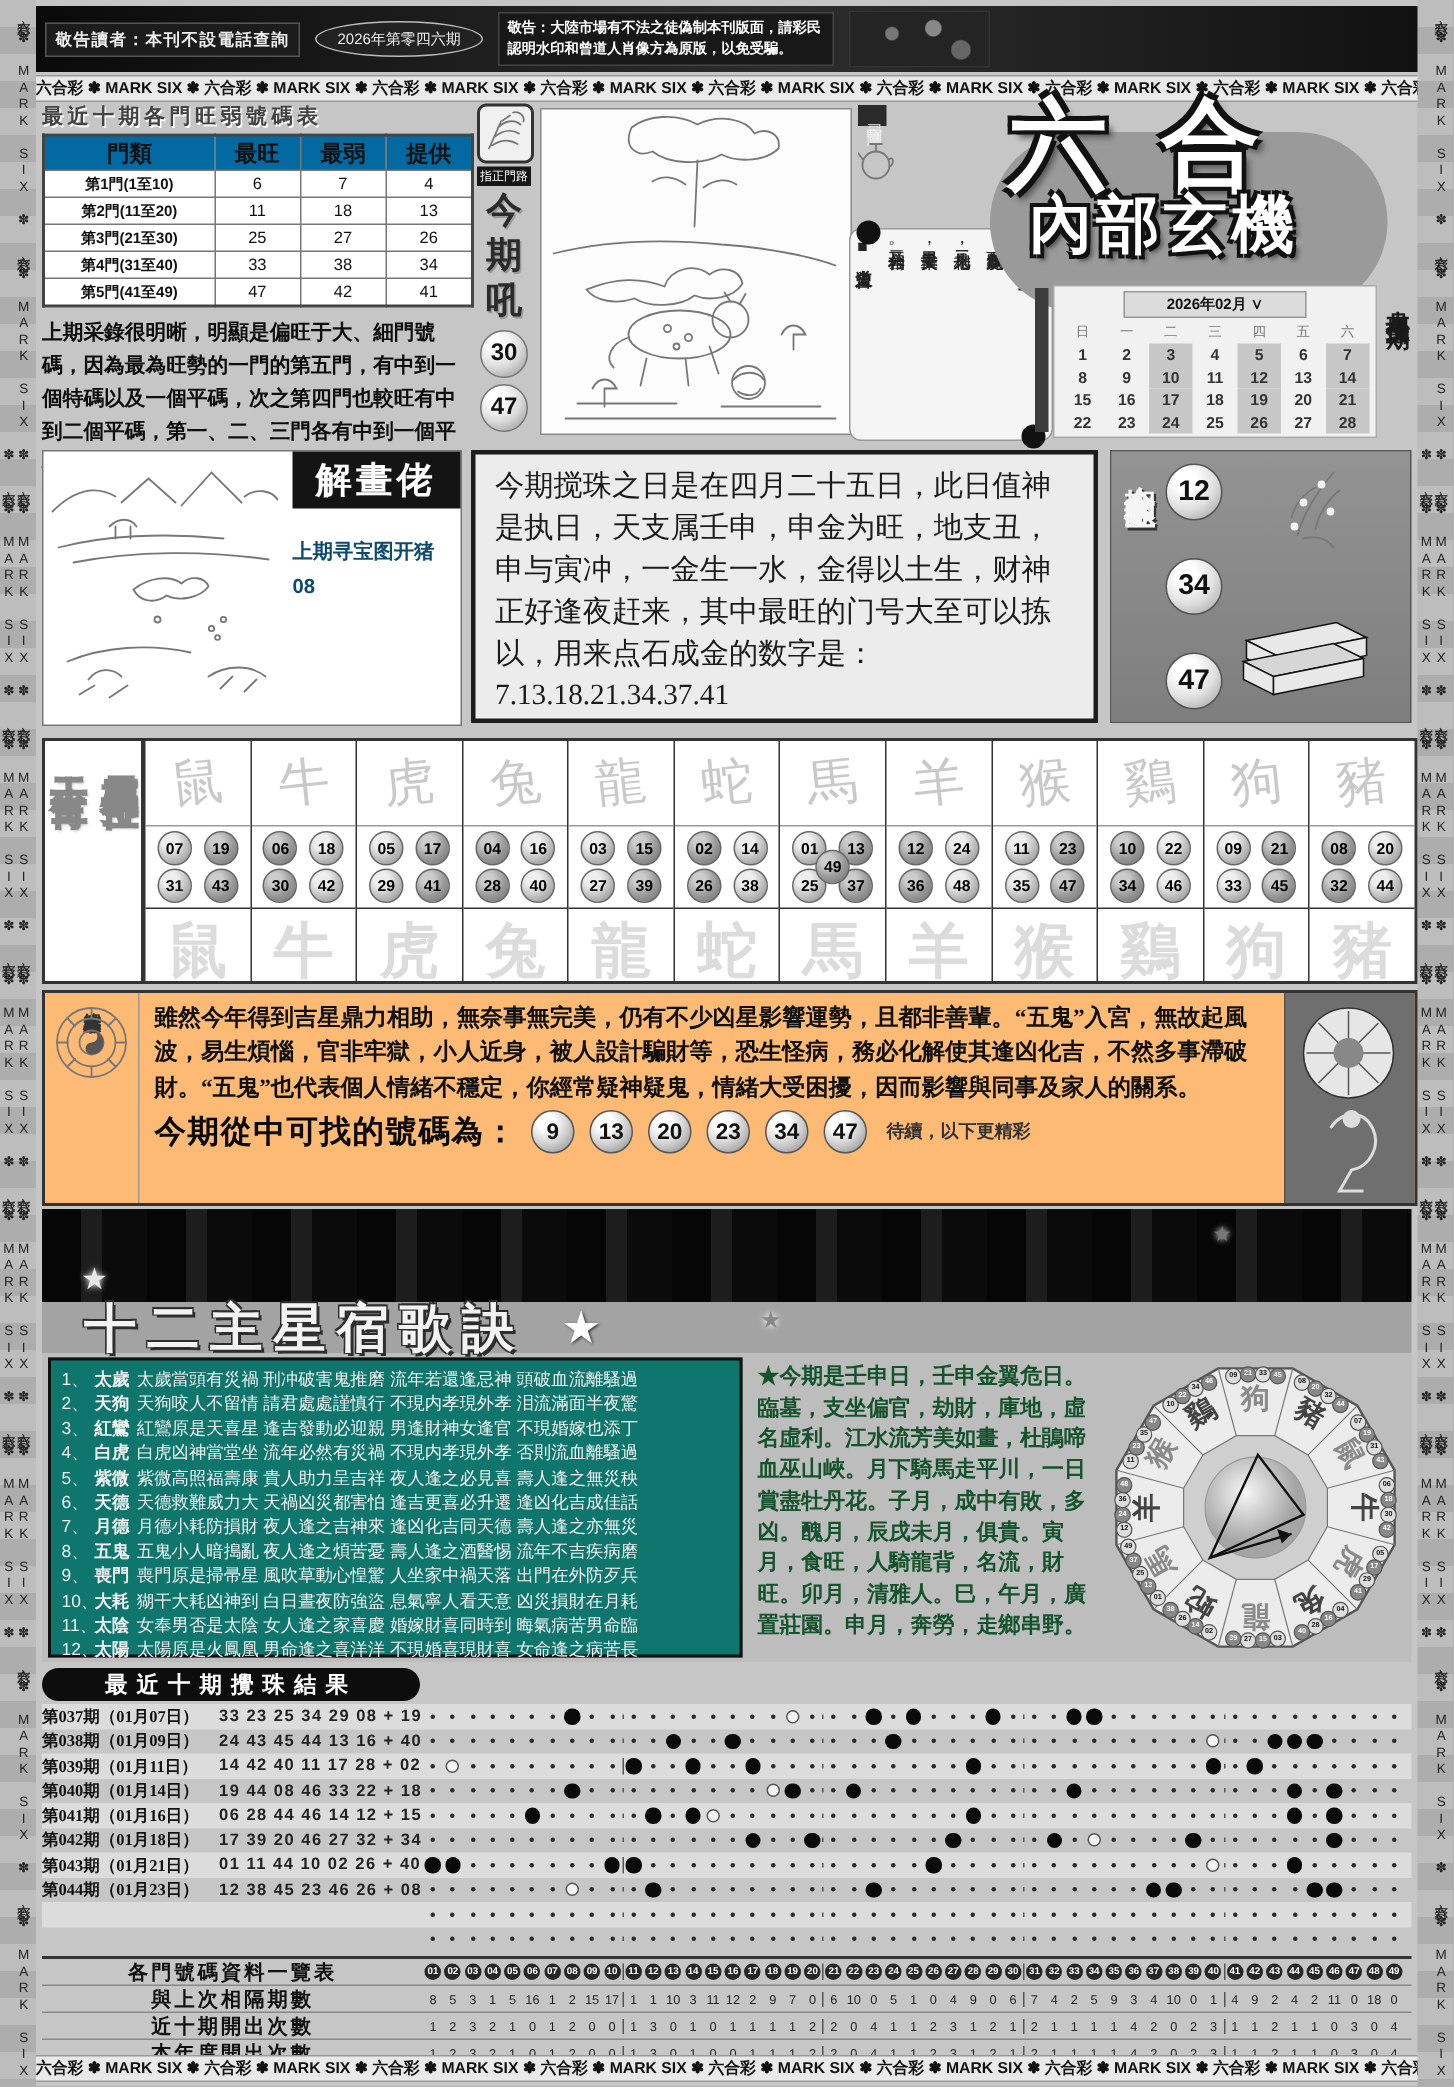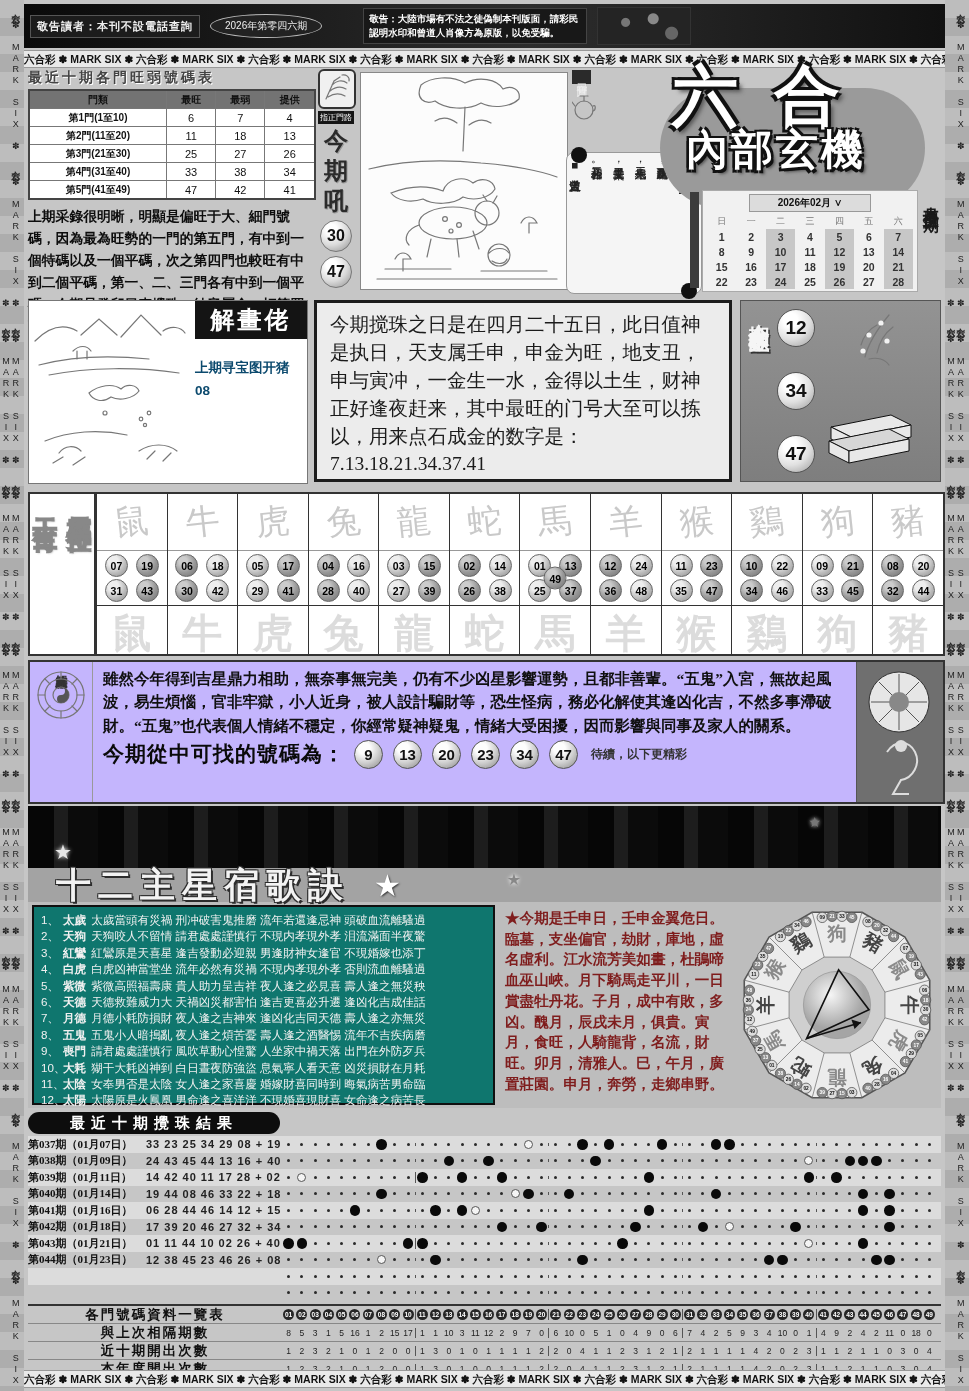--- a/index.html
+++ b/index.html
@@ -14,35 +14,35 @@
   #side-left{left:0;} #side-right{right:0;}
   .side-strip .vtext{height:100%;letter-spacing:1px;}
 
   
   #top-banner{left:24px;right:24px;top:4px;height:44px;background:linear-gradient(90deg,#0a0a0a,#2d2d2d 55%,#111);
       display:flex;align-items:center;gap:10px;padding:0 6px;box-sizing:border-box;}
   #notice-left{color:#eee;font-size:11px;font-weight:bold;letter-spacing:1px;border:1px solid #555;padding:3px 6px;background:#1c1c1c;}
   #issue-oval{color:#eee;font-size:10px;border:1px solid #bbb;border-radius:50%;padding:4px 14px;background:#222;white-space:nowrap;}
   #banner-title{flex:1;text-align:center;color:#f2f2f2;font-size:27px;font-weight:bold;letter-spacing:14px;
       text-shadow:2px 2px 0 #000,0 0 6px #888;}
-  #notice-right{width:212px;color:#fff;font-size:9.5px;font-weight:bold;line-height:1.5;background:#181818;border:1px solid #444;padding:3px 5px;margin-left:31px;}
+  #notice-right{width:212px;color:#fff;font-size:9.5px;font-weight:bold;line-height:1.5;background:#181818;border:1px solid #444;padding:3px 5px;}
   #banner-photo{width:92px;height:36px;background:radial-gradient(circle at 30% 40%,#777 4px,transparent 5px),
       radial-gradient(circle at 60% 30%,#888 5px,transparent 6px),radial-gradient(circle at 80% 70%,#666 6px,transparent 7px),#242424;border:1px solid #333;}
 
   
   .hstrip{left:24px;right:24px;height:16px;background:#e9e9e9;border-top:1px solid #999;border-bottom:1px solid #999;
       font-size:10.5px;font-weight:bold;white-space:nowrap;overflow:hidden;color:#111;line-height:16px;}
   #strip-top{top:50px;} #strip-bottom{bottom:3px;}
 
   
   #sec-hot{left:28px;top:69px;width:288px;}
   #hot-title{font-size:14px;font-weight:bold;color:#444;letter-spacing:3px;text-shadow:1px 1px 0 #fff;margin-bottom:2px;}
   #hot-table{width:100%;border-collapse:collapse;background:#fff;border:2px solid #444;font-size:11px;}
   #hot-table th,#hot-table td{border:1px solid #777;text-align:center;padding:1.5px 2px;}
-  #hot-table th{background:#737373;font-size:10px;}
+  #hot-table th{background:#0369a1;font-size:15px;}
   #hot-table td:first-child{font-weight:bold;font-size:10px;}
   #hot-analysis{margin-top:6px;font-family:"Liberation Serif",serif;font-weight:bold;font-size:13.8px;line-height:1.6;color:#0d0d0d;}
 
   
   #sec-roar{left:318px;top:69px;width:36px;text-align:center;}
   #stamp{width:34px;height:36px;border:2px solid #333;border-radius:6px;background:#f0f0f0;display:block;}
   #stamp-label{background:#161616;color:#fff;font-size:8px;letter-spacing:0;padding:1px 0;margin:2px 0;}
   .roar-ch{font-size:24px;font-weight:bold;color:#2b2b2b;line-height:1.25;text-shadow:1px 1px 0 #999;}
   .ball{width:30px;height:30px;border-radius:50%;margin:4px auto 0;font-size:16px;font-weight:bold;color:#111;
       background:radial-gradient(circle at 35% 28%,#fff 0 18%,#d9d9d9 55%,#8e8e8e);border:1px solid #777;display:flex;align-items:center;justify-content:center;}
@@ -105,21 +105,21 @@
   .z-nums{position:relative;border-top:1px solid #999;border-bottom:1px solid #333;
       display:grid;grid-template-columns:1fr 1fr;place-items:center;padding:2px 4px;}
   .zball{width:21px;height:21px;border-radius:50%;font-size:10.5px;font-weight:bold;display:flex;align-items:center;justify-content:center;
       background:radial-gradient(circle at 35% 30%,#eee 0 25%,#bbb 60%,#8a8a8a);border:1px solid #666;color:#000;}
   .zball.dark{background:radial-gradient(circle at 35% 30%,#ccc 0 20%,#999 55%,#6f6f6f);}
   .z49{position:absolute;left:50%;top:50%;transform:translate(-50%,-50%);z-index:2;}
   .z-char{display:flex;align-items:center;justify-content:center;font-size:40px;font-weight:bold;color:#dcdcdc;
       font-family:"Liberation Serif",serif;}
 
   
-  #sec-bazi{left:28px;top:660px;width:913px;height:140px;border:2px solid #333;background:#c4b5fd;display:flex;}
+  #sec-bazi{left:28px;top:660px;width:913px;height:140px;border:2px solid #333;background:#fdba74;display:flex;}
   #b-side{width:62px;border-right:1px solid #999;display:flex;flex-direction:column;align-items:center;padding:4px 0;gap:4px;}
   #b-side .vtext{font-size:12px;font-weight:bold;color:#333;}
   #b-main{flex:1;padding:5px 10px 4px;display:flex;flex-direction:column;}
   #b-text{font-family:"Liberation Serif",serif;font-weight:bold;font-size:15.5px;line-height:1.5;color:#101010;}
   #b-foot{display:flex;align-items:center;gap:9px;margin-top:3px;}
   #b-pick-label{font-size:21px;font-weight:bold;color:#0a0a0a;letter-spacing:1px;}
   .bball{width:27px;height:27px;border-radius:50%;background:radial-gradient(circle at 35% 28%,#fdfdfd 0 22%,#cfcfcf 55%,#868686);
       border:1px solid #555;font-size:15px;font-weight:bold;display:flex;align-items:center;justify-content:center;}
   #b-note{font-size:12px;font-weight:bold;color:#333;margin-left:4px;}
   #b-right{width:86px;background:#6f6f6f;border-left:1px solid #555;}
@@ -133,21 +133,21 @@
   .star{position:absolute;color:#e6e6e6;text-shadow:0 0 4px #fff;}
   #x-sub{height:34px;background:#a3a3a3;display:flex;align-items:center;gap:24px;padding-left:28px;position:relative;}
   #x-sub-text{font-size:35px;font-weight:bold;color:#f3f3f3;letter-spacing:7px;
       text-shadow:2px 2px 0 #2d2d2d,-1px -1px 0 #2d2d2d,1px -1px 0 #2d2d2d,-1px 1px 0 #2d2d2d;}
   #x-body{height:206px;background:#bdbdbd;display:flex;}
   #x-verses{width:466px;margin:3px 2px 3px 4px;background:#0f766e;border:2px solid #101010;color:#f0f0f0;
       font-size:11.6px;line-height:1.415;padding:5px 7px;box-sizing:border-box;}
   .verse .vn{display:inline-block;width:22px;} .verse .vs{font-weight:bold;margin-right:5px;}
   #x-right{flex:1;display:flex;}
   #x-text{width:226px;font-family:"Liberation Serif",serif;font-weight:bold;font-size:14.6px;line-height:1.42;
-      padding:6px 2px 0 8px;color:#7f1d1d;}
+      padding:6px 2px 0 8px;color:#14532d;}
   #x-wheel{flex:1;display:flex;align-items:center;justify-content:center;}
 
   
   #sec-results{left:28px;top:1112px;width:913px;height:254px;}
   #r-title{width:252px;height:22px;background:#0d0d0d;color:#fff;border-radius:12px;font-size:15px;font-weight:bold;
       letter-spacing:6px;display:flex;align-items:center;justify-content:center;}
   #r-flex{display:flex;margin-top:2px;}
   #r-draws{width:254px;}
   .r-row{height:16.5px;display:flex;align-items:center;font-size:11px;}
   .r-row:nth-child(odd){background:#dcdcdc;}
@@ -569,21 +569,21 @@
     <div id="x-body">
       <div id="x-verses">
           <div class="verse"><span class="vn">1、</span><span class="vs">太歲</span><span>太歲當頭有災禍 刑冲破害鬼推磨 流年若還逢忌神 頭破血流離騷過</span></div>
           <div class="verse"><span class="vn">2、</span><span class="vs">天狗</span><span>天狗咬人不留情 請君處處謹慎行 不現内孝現外孝 泪流滿面半夜驚</span></div>
           <div class="verse"><span class="vn">3、</span><span class="vs">紅鸞</span><span>紅鸞原是天喜星 逢吉發動必迎親 男逢財神女逢官 不現婚嫁也添丁</span></div>
           <div class="verse"><span class="vn">4、</span><span class="vs">白虎</span><span>白虎凶神當堂坐 流年必然有災禍 不現内孝現外孝 否則流血離騷過</span></div>
           <div class="verse"><span class="vn">5、</span><span class="vs">紫微</span><span>紫微高照福壽康 貴人助力呈吉祥 夜人逢之必見喜 壽人逢之無災秧</span></div>
           <div class="verse"><span class="vn">6、</span><span class="vs">天德</span><span>天德救難威力大 天禍凶災都害怕 逢吉更喜必升遷 逢凶化吉成佳話</span></div>
           <div class="verse"><span class="vn">7、</span><span class="vs">月德</span><span>月德小耗防損財 夜人逢之吉神來 逢凶化吉同天德 壽人逢之亦無災</span></div>
           <div class="verse"><span class="vn">8、</span><span class="vs">五鬼</span><span>五鬼小人暗搗亂 夜人逢之煩苦憂 壽人逢之酒醫惕 流年不吉疾病磨</span></div>
-          <div class="verse"><span class="vn">9、</span><span class="vs">喪門</span><span>請君處處謹慎行 風吹草動心惶驚 人坐家中禍天落 出門在外防歹兵</span></div>
+          <div class="verse"><span class="vn">9、</span><span class="vs">喪門</span><span>喪門原是掃帚星 風吹草動心惶驚 人坐家中禍天落 出門在外防歹兵</span></div>
           <div class="verse"><span class="vn">10、</span><span class="vs">大耗</span><span>猢干大耗凶神到 白日晝夜防強盜 息氣寧人看天意 凶災損財在月耗</span></div>
           <div class="verse"><span class="vn">11、</span><span class="vs">太陰</span><span>女奉男否是太陰 女人逢之家喜慶 婚嫁財喜同時到 晦氣病苦男命臨</span></div>
           <div class="verse"><span class="vn">12、</span><span class="vs">太陽</span><span>太陽原是火鳳凰 男命逢之喜洋洋 不現婚喜現財喜 女命逢之病苦長</span></div>
         </div>
       <div id="x-right">
         <div id="x-text">★今期是壬申日，壬申金翼危日。臨墓，支坐偏官，劫財，庫地，虛名虛利。江水流芳美如畫，杜鵑啼血巫山峽。月下騎馬走平川，一日賞盡牡丹花。子月，成中有敗，多凶。醜月，辰戌未月，俱貴。寅月，食旺，人騎龍背，名流，財旺。卯月，清雅人。巳，午月，廣置莊園。申月，奔勞，走鄉串野。</div>
         <div id="x-wheel">
           <svg id="zodiac-wheel" width="208" height="200" viewBox="-130 -125 260 250">
               <polygon points="31.1,-115.9 84.9,-84.9 115.9,-31.1 115.9,31.1 84.9,84.9 31.1,115.9 -31.1,115.9 -84.9,84.9 -115.9,31.1 -115.9,-31.1 -84.9,-84.9 -31.1,-115.9" fill="#ececec" stroke="#555" stroke-width="2"></polygon>
               <polygon points="16.0,-59.9 43.8,-43.8 59.9,-16.0 59.9,16.0 43.8,43.8 16.0,59.9 -16.0,59.9 -43.8,43.8 -59.9,16.0 -59.9,-16.0 -43.8,-43.8 -16.0,-59.9" fill="#cfcfcf" stroke="#777"></polygon>

